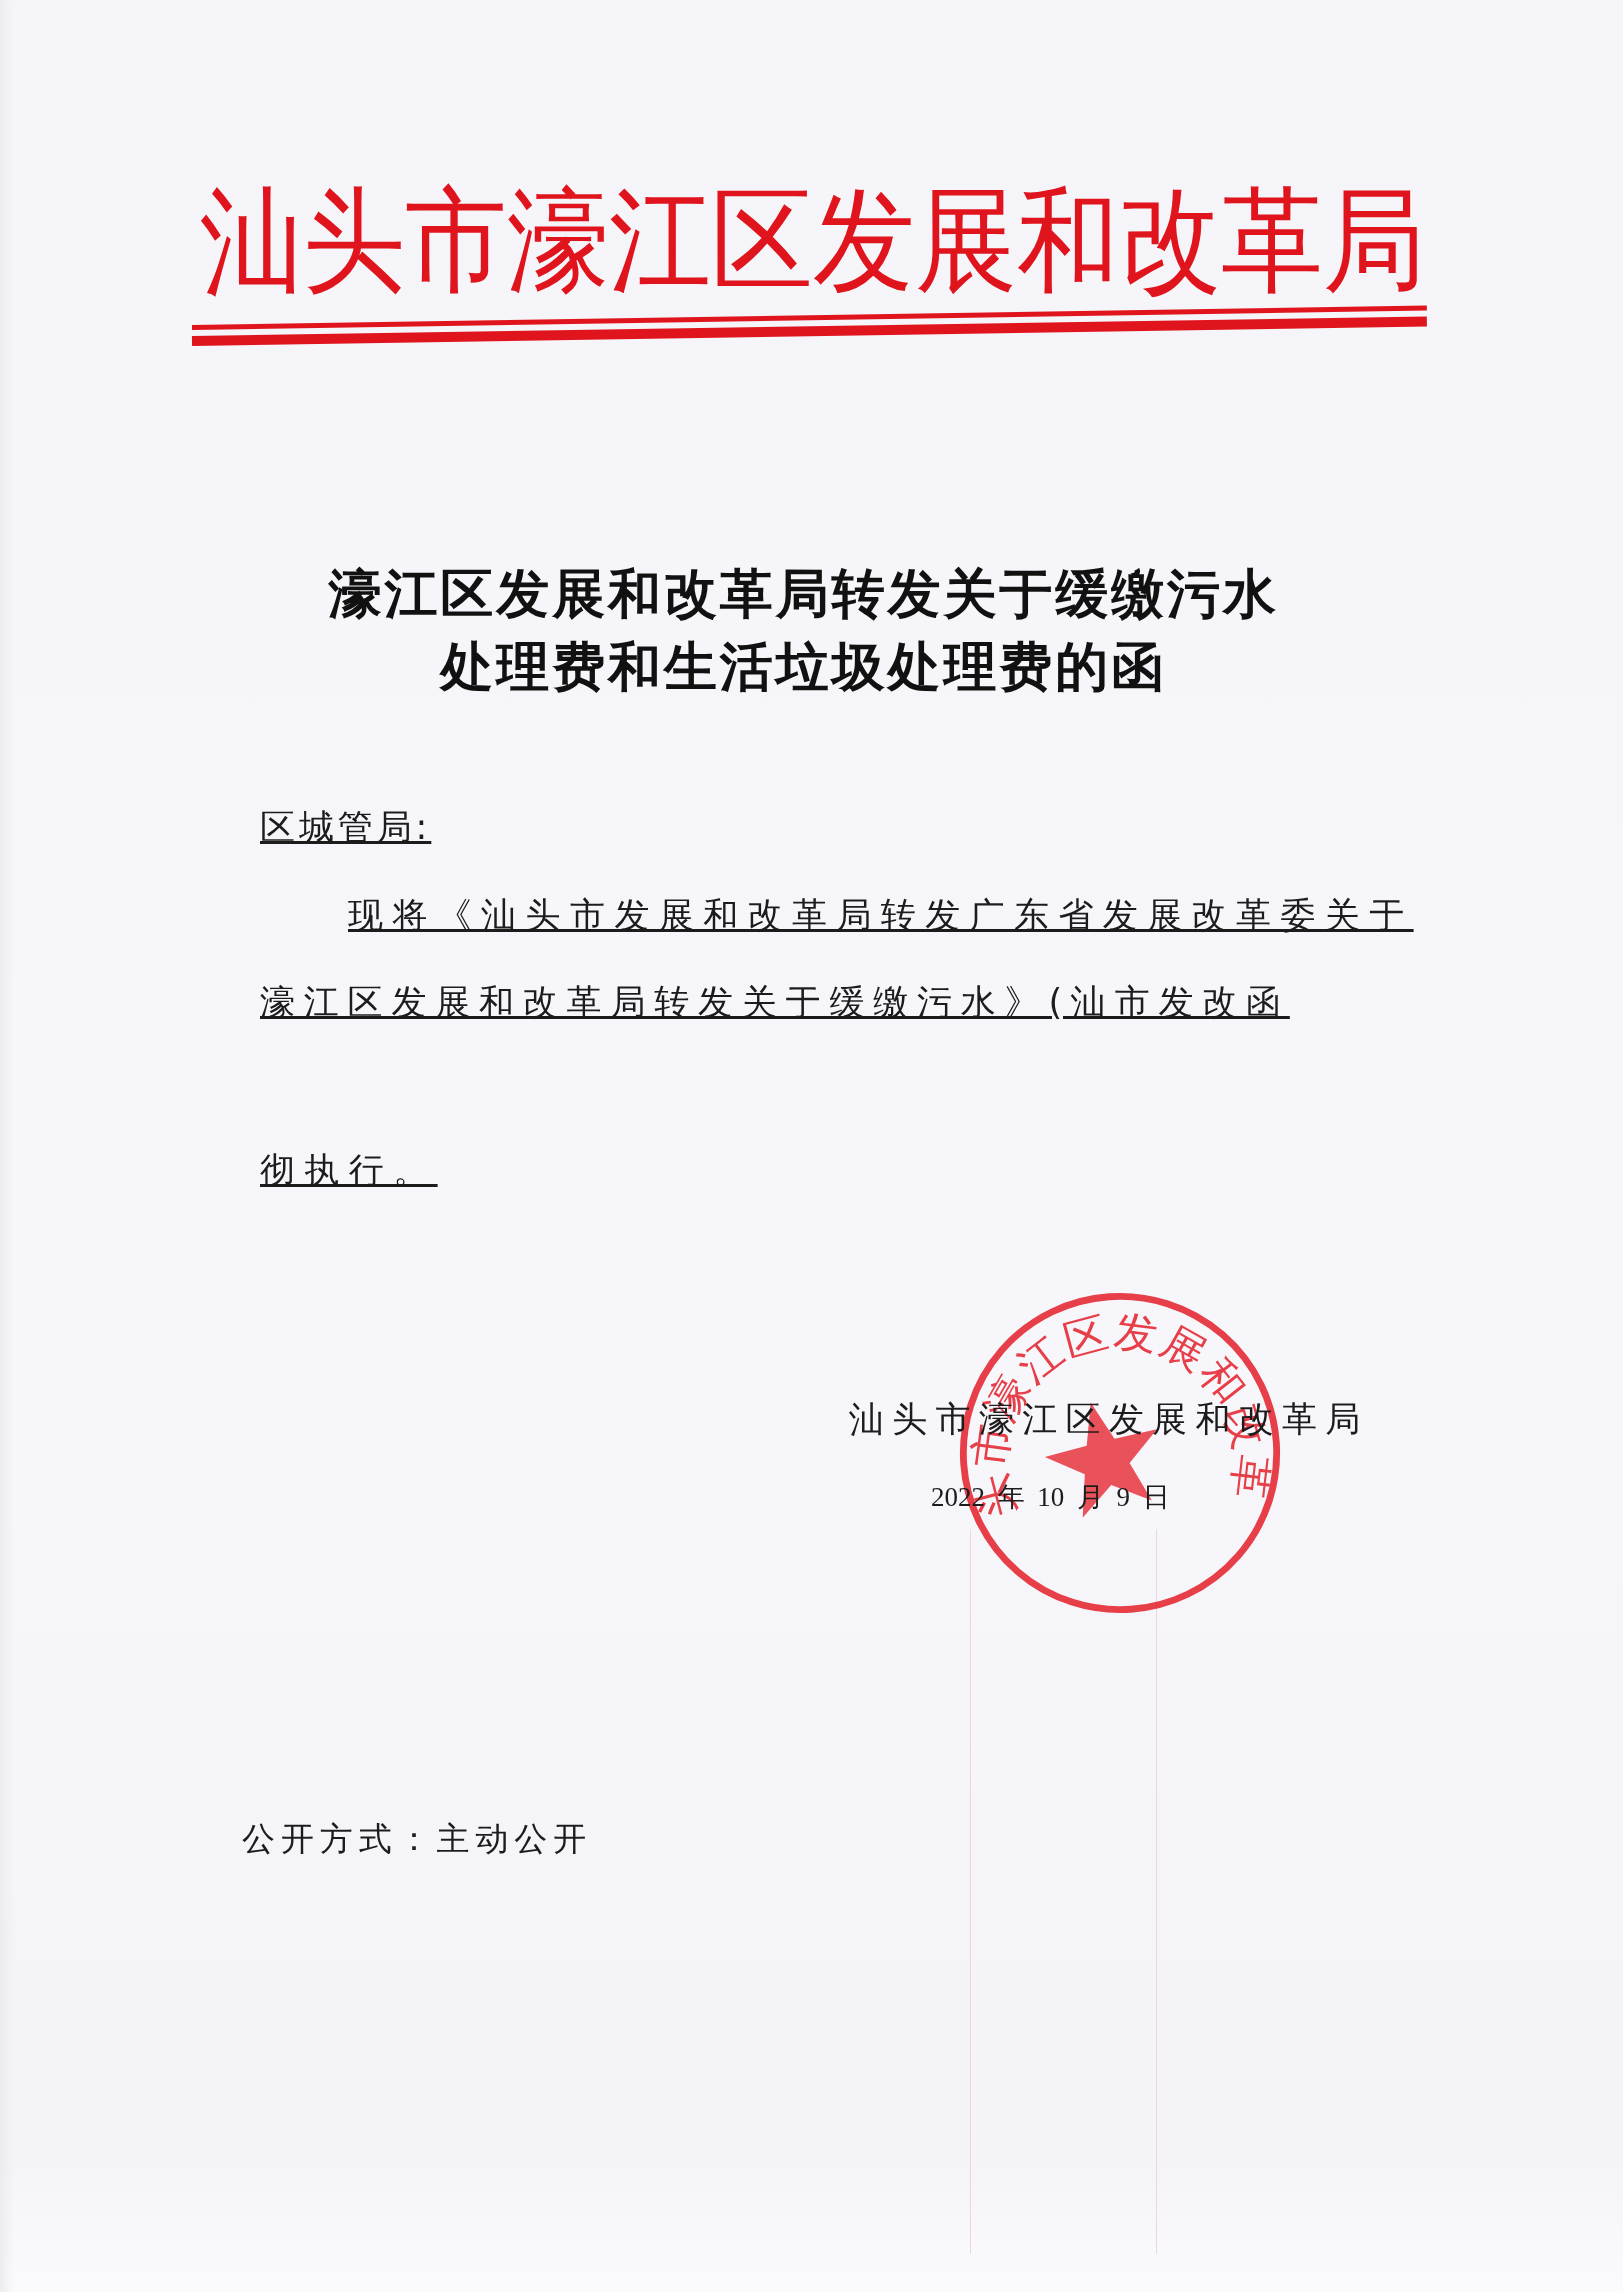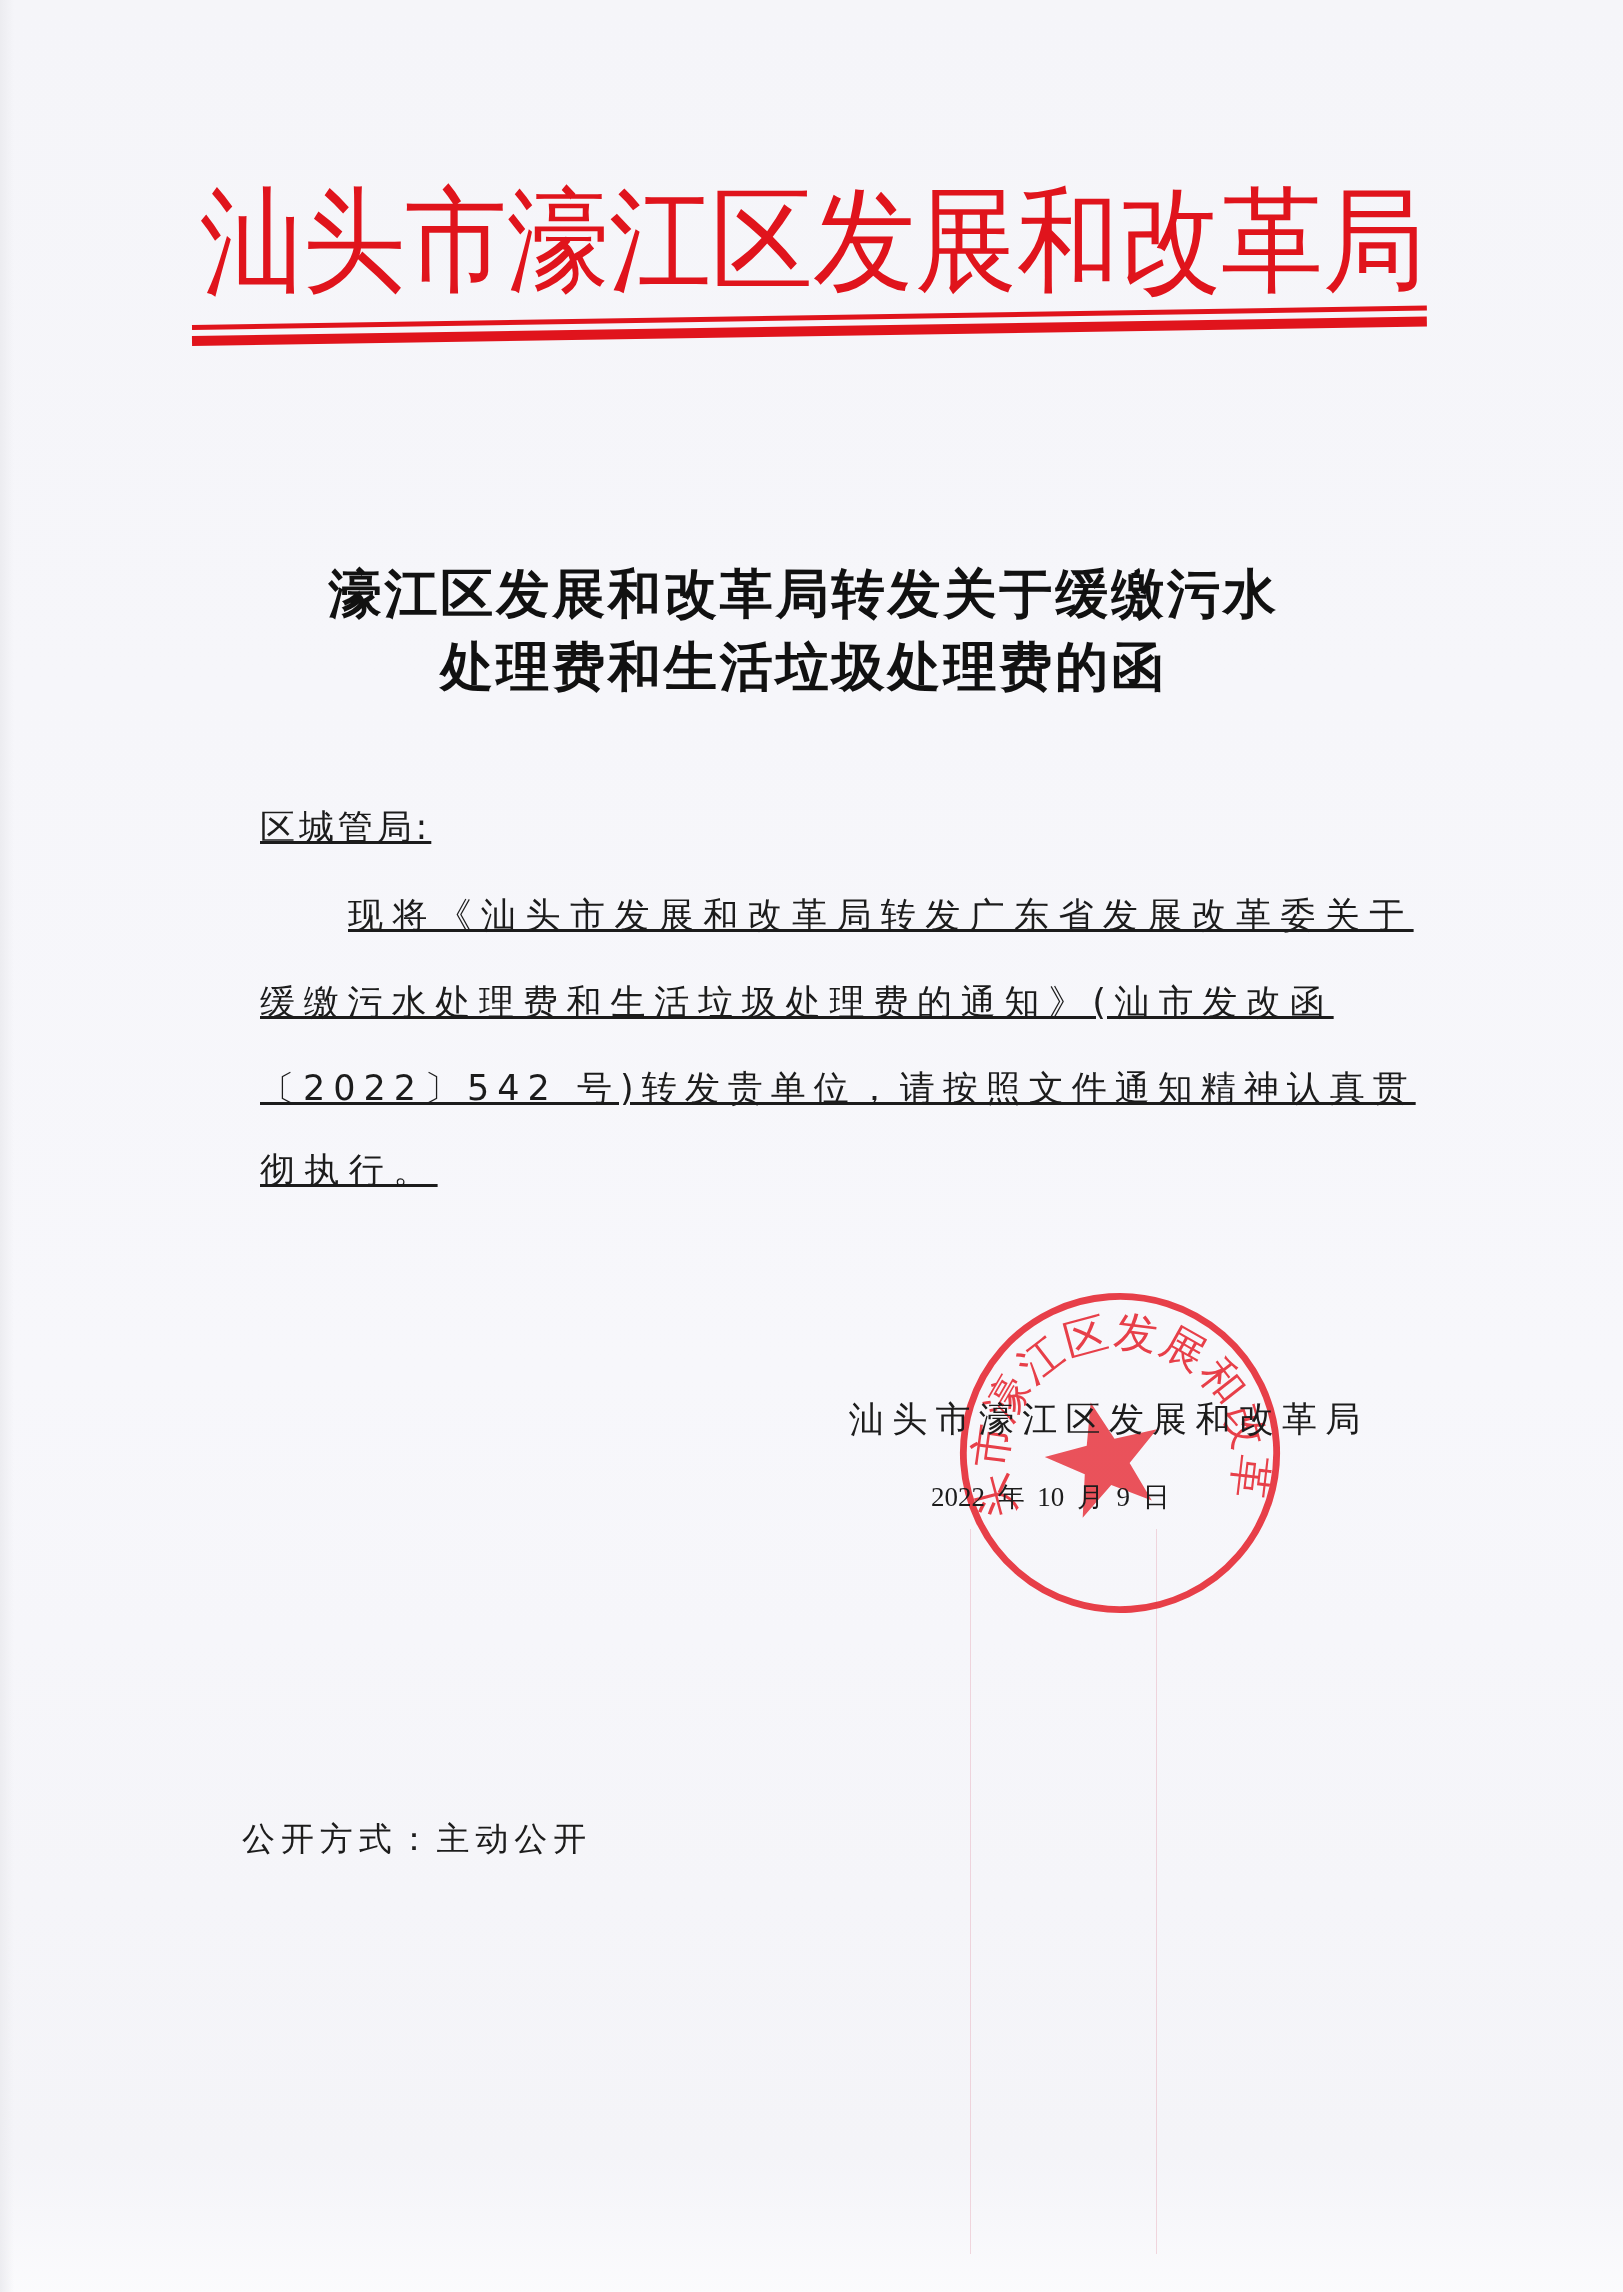--- a/index.html
+++ b/index.html
@@ -167,22 +167,21 @@
     </div>
   <div class="rule thin"></div>
   <div class="rule thick"></div>
 
 
   <div class="title l1">濠江区发展和改革局转发关于缓缴污水</div>
   <div class="title l2">处理费和生活垃圾处理费的函</div>
 
   <div class="body-line salutation">区城管局:</div>
   <div class="body-line p1">现将《汕头市发展和改革局转发广东省发展改革委关于</div>
-  <div class="body-line p2">缓缴污水处理费和生活垃圾处理费的通知》(汕市发改函</div>
-  <div class="body-line p3">〔2022〕542 号)转发贵单位，请按照文件通知精神认真贯</div>
+  <div class="body-line p2">濠江区发展和改革局转发关于缓缴污水》(汕市发改函</div>
   <div class="body-line p4">彻执行。</div>
 
   <svg class="seal" viewBox="0 0 335 335">
     <defs>
       <path id="sealArc" d="M 62 230 A 118 118 0 1 1 273 230"></path>
     </defs>
     <circle cx="167.5" cy="167.5" r="160" fill="none" stroke="#e5202a" stroke-width="7"></circle>
     <text font-size="44" fill="#e5202a" font-family="DejaVu Sans, sans-serif" letter-spacing="2">
       <textPath href="#sealArc" startOffset="50%" text-anchor="middle" id="sealText">汕头市濠江区发展和改革局</textPath>
     </text>

